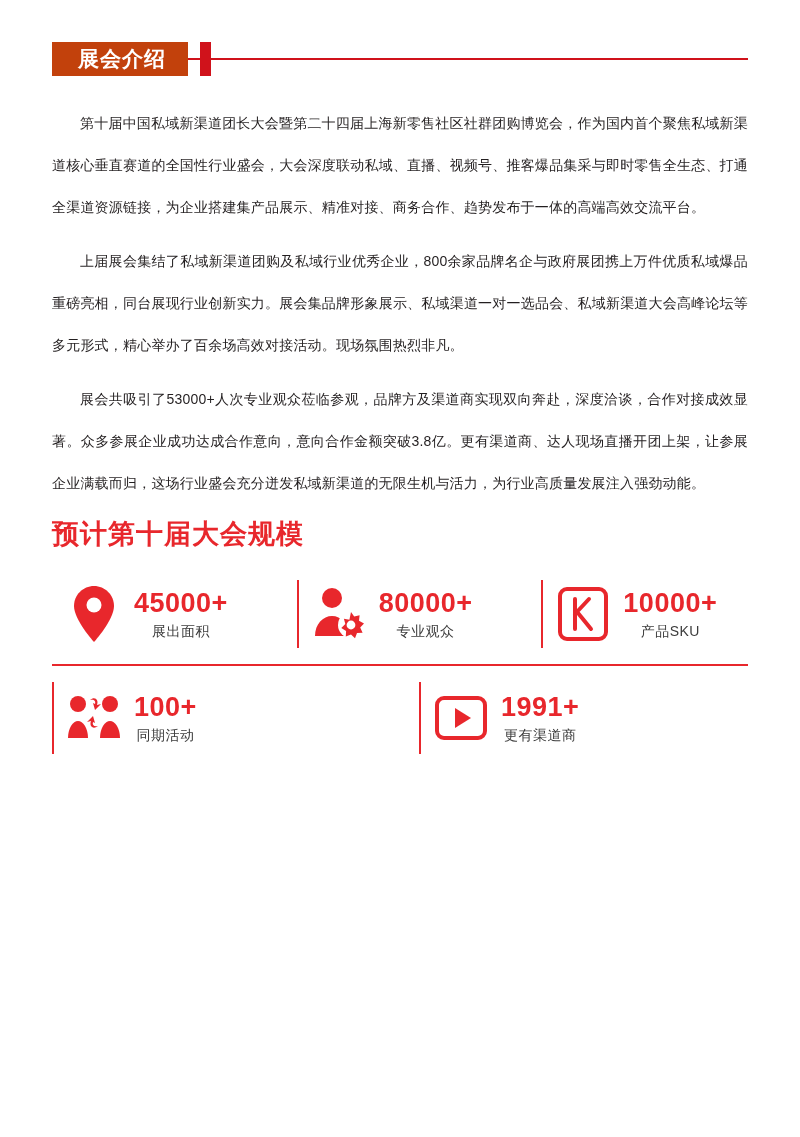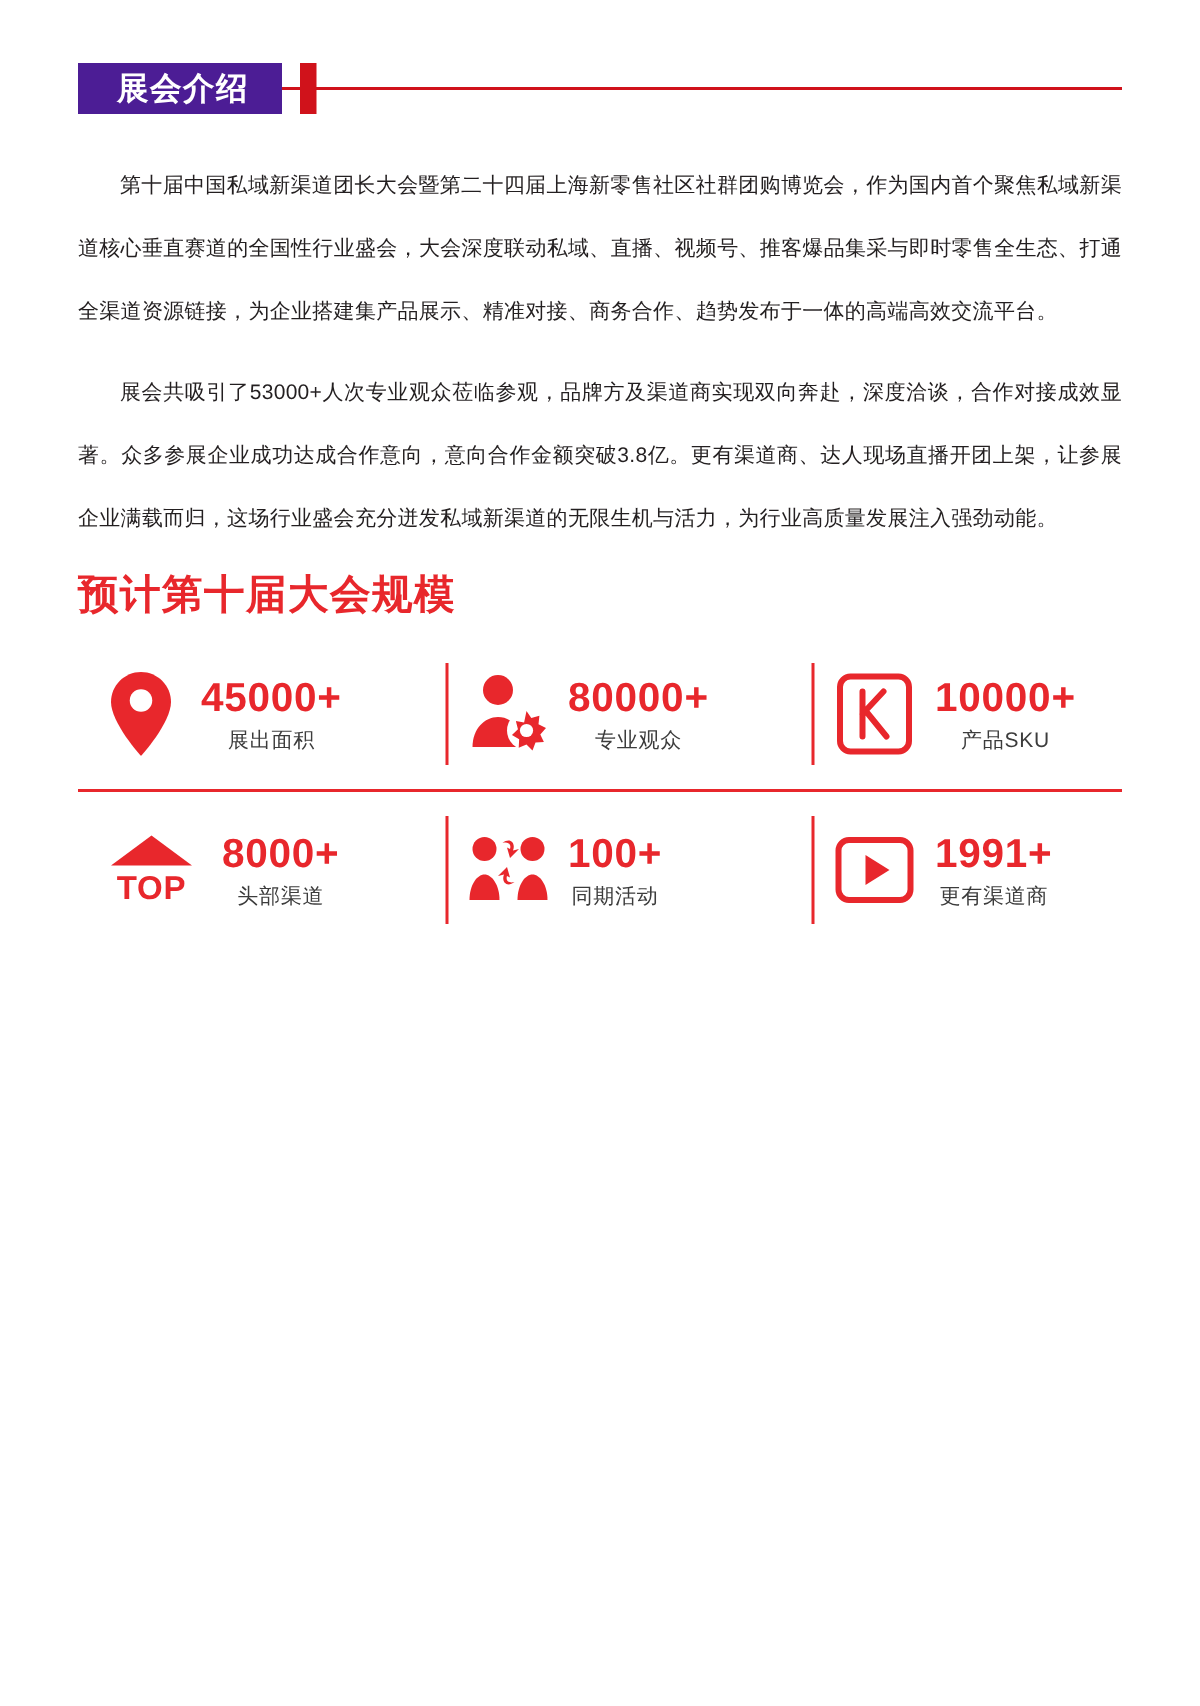--- a/index.html
+++ b/index.html
@@ -37,21 +37,21 @@
     background: #d0121b;
   }
   .section-header .tag {
     position: absolute;
     left: 0;
     top: 0;
     height: 34px;
     display: flex;
     align-items: center;
     padding: 0 22px 0 26px;
-    background: #4c1d95;
+    background: #c2410c;
     color: #ffffff;
     font-size: 21px;
     font-weight: bold;
     letter-spacing: 1px;
     z-index: 2;
   }
   .section-header .tag-accent {
     position: absolute;
     left: 148px;
     top: 0;
@@ -175,20 +175,21 @@
 <div class="page">
 
   <div class="section-header">
     <div class="rule"></div>
     <div class="tag">展会介绍</div>
     <div class="tag-accent"></div>
   </div>
 
   <div class="body-copy">
     <p>第十届中国私域新渠道团长大会暨第二十四届上海新零售社区社群团购博览会，作为国内首个聚焦私域新渠道核心垂直赛道的全国性行业盛会，大会深度联动私域、直播、视频号、推客爆品集采与即时零售全生态、打通全渠道资源链接，为企业搭建集产品展示、精准对接、商务合作、趋势发布于一体的高端高效交流平台。</p>
+    <p>上届展会集结了私域新渠道团购及私域行业优秀企业，800余家品牌名企与政府展团携上万件优质私域爆品重磅亮相，同台展现行业创新实力。展会集品牌形象展示、私域渠道一对一选品会、私域新渠道大会高峰论坛等多元形式，精心举办了百余场高效对接活动。现场氛围热烈非凡。</p>
     <p>展会共吸引了53000+人次专业观众莅临参观，品牌方及渠道商实现双向奔赴，深度洽谈，合作对接成效显著。众多参展企业成功达成合作意向，意向合作金额突破3.8亿。更有渠道商、达人现场直播开团上架，让参展企业满载而归，这场行业盛会充分迸发私域新渠道的无限生机与活力，为行业高质量发展注入强劲动能。</p>
   </div>
 
   <div class="scale-title">预计第十届大会规模</div>
 
   <div class="stats">
 
     <div class="stats-row">
 
       <div class="stat">
@@ -232,34 +233,20 @@
           <div class="stat-label">产品SKU</div>
         </div>
       </div>
 
     </div>
 
     <div class="stats-sep"></div>
 
     <div class="stats-row second">
 
-      <div class="stat">
-        <div class="top-badge">
-          <span class="tri">
-            <svg width="56" height="22" viewBox="0 0 56 22" aria-hidden="true">
-              <path d="M28 1L55 21H1z" fill="#e8272c"></path>
-            </svg>
-          </span>
-          <span class="top-word">TOP</span>
-        </div>
-        <div class="stat-text">
-          <div class="stat-value">8000+</div>
-          <div class="stat-label">头部渠道</div>
-        </div>
-      </div>
 
       <div class="stat divided">
         <div class="stat-icon">
           <svg width="54" height="52" viewBox="0 0 54 52" aria-hidden="true">
             <circle cx="11" cy="12" r="8" fill="#e8272c"></circle>
             <path d="M1 46c0-10 5-17 10-17s10 7 10 17z" fill="#e8272c"></path>
             <circle cx="43" cy="12" r="8" fill="#e8272c"></circle>
             <path d="M33 46c0-10 5-17 10-17s10 7 10 17z" fill="#e8272c"></path>
             <path d="M23 8c5-4 9 0 7 5l4-1-6 6-2-7 2 1c1-3-1-5-5-4z" fill="#e8272c"></path>
             <path d="M31 34c-5 4-9 0-7-5l-4 1 6-6 2 7-2-1c-1 3 1 5 5 4z" fill="#e8272c"></path>

